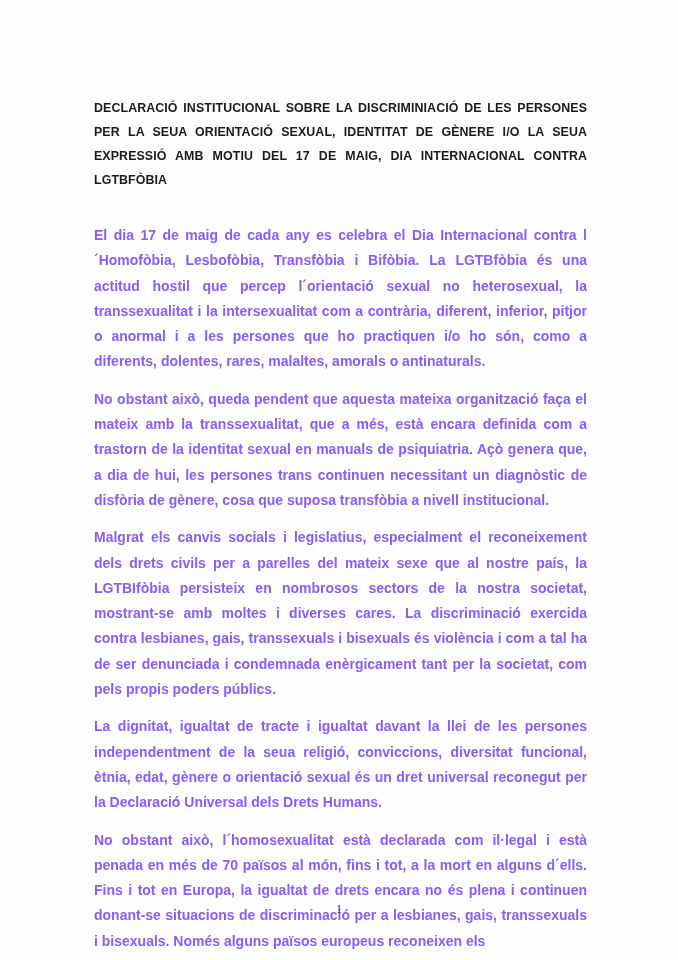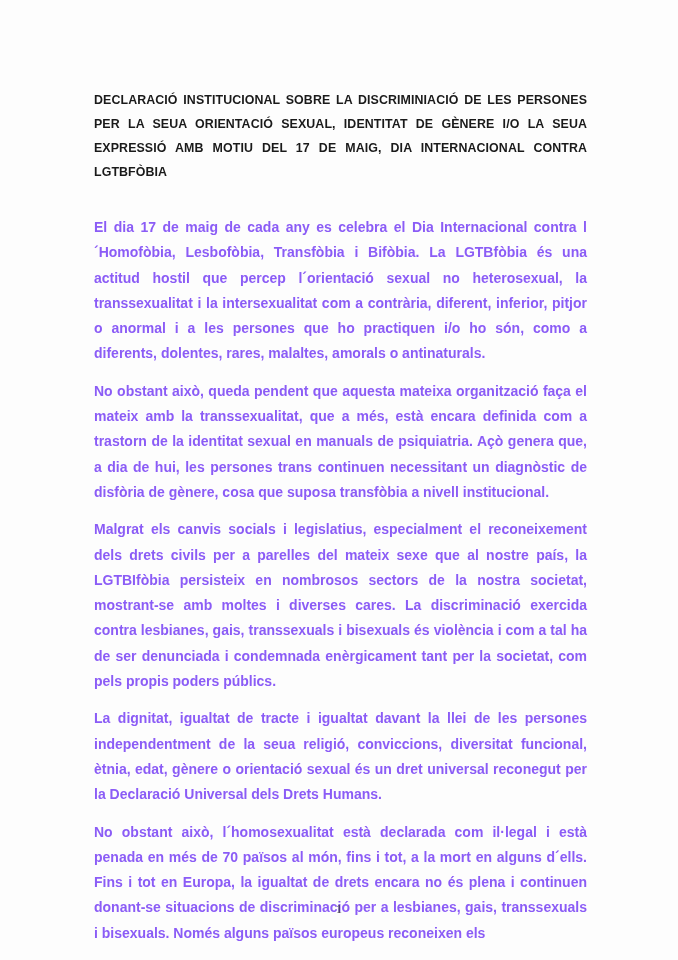--- a/index.html
+++ b/index.html
@@ -5,21 +5,21 @@
   html, body { margin: 0; padding: 0; }
   body {
     width: 678px; height: 960px; background: #ffffff; overflow: hidden;
     font-family: "Liberation Sans", "DejaVu Sans", sans-serif;
     color: #1a1a1a;
   }
   .page { position: relative; width: 678px; height: 960px; background: #fdfdfd; }
   .content { position: absolute; left: 94px; top: 88px; width: 493px; }
   .title {
     font-weight: bold; font-size: 12.4px; line-height: 24px;
-    text-align: justify; text-align-last: left; margin: 0 0 31px 0;
+    text-align: justify; text-align-last: left; margin: 8px 0 31px 0;
     letter-spacing: 0.1px;
   }
   .para {
     font-weight: bold; font-size: 14px; line-height: 25.3px;
     text-align: justify; text-align-last: left; margin: 0 0 12px 0;
     color: #8b5cf6;
   }
   .page-number {
     position: absolute; top: 902px; left: 0; width: 678px; text-align: center;
     font-family: "Liberation Serif", serif; font-size: 12px; color: #333;

